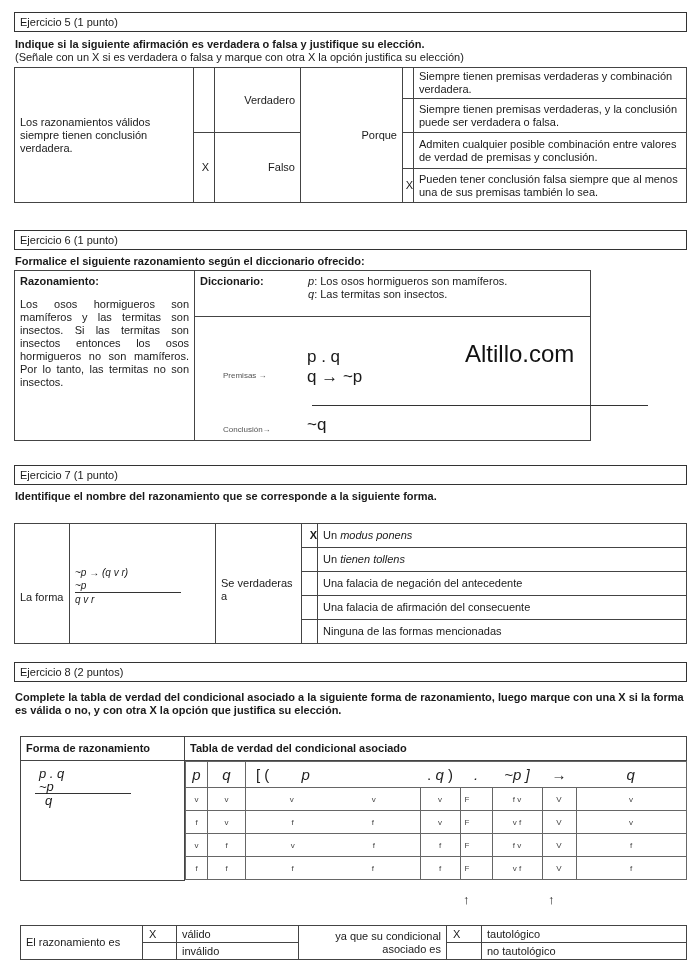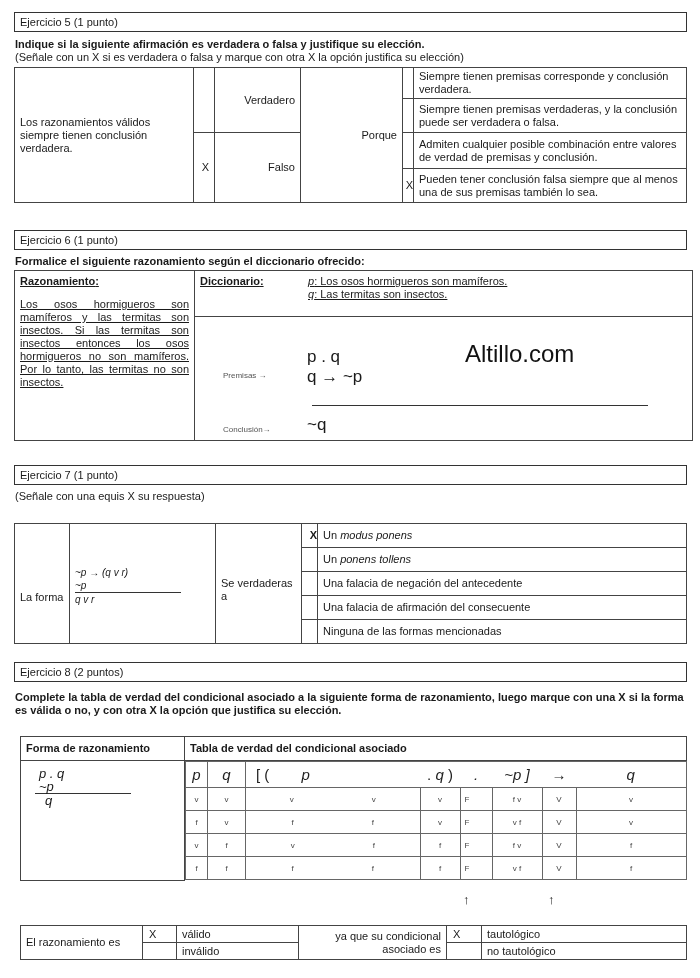--- a/index.html
+++ b/index.html
@@ -41,21 +41,21 @@
 </div>
 
 <table style="left:14px; top:67px; width:673px;">
   <tbody>
       <tr style="height:30px;">
     <td rowspan="4" style="width:179px;">Los razonamientos válidos siempre tienen conclusión verdadera.</td>
     <td rowspan="2" class="c" style="width:21px;"></td>
     <td rowspan="2" class="c" style="width:86px;">Verdadero</td>
     <td rowspan="4" class="c" style="width:102px;">Porque</td>
     <td class="c" style="width:11px; padding:0;"></td>
-    <td>Siempre tienen premisas corresponde y conclusión verdadera.</td>
+    <td>Siempre tienen premisas verdaderas y combinación verdadera.</td>
   </tr>
   <tr style="height:34px;">
     <td class="c" style="padding:0;"></td>
     <td>Siempre tienen premisas verdaderas, y la conclusión puede ser verdadera o falsa.</td>
   </tr>
   <tr style="height:36px;">
     <td rowspan="2" class="c">X</td>
     <td rowspan="2" class="c">Falso</td>
     <td class="c" style="padding:0;"></td>
     <td>Admiten cualquier posible combinación entre valores de verdad de premisas y conclusión.</td>
@@ -68,21 +68,21 @@
   </table>
 
 <div class="hdr-box" style="top:230px;">
   <b>Ejercicio 6</b>
   <span>(1 punto)</span>
 </div>
 <div class="instr" style="top:255px;">
   <div class="b">Formalice el siguiente razonamiento según el diccionario ofrecido:</div>
 </div>
 
-<table style="left:14px; top:270px; width:679px;text-decoration:underline;">
+<table style="left:14px; top:270px; width:577px;">
   <tbody>
       <tr style="height:46px;">
     <td rowspan="2" style="width:180px; vertical-align:top; padding:4px 5px;">
       <div style="font-weight:bold;"><span>Razonamiento</span>:</div>
       <div style="margin-top:10px; text-align:justify;">Los osos hormigueros son mamíferos y las termitas son insectos. Si las termitas son insectos entonces los osos hormigueros no son mamíferos. Por lo tanto, las termitas no son insectos.</div>
     </td>
     <td style="vertical-align:top; padding:4px 5px;">
       <div style="display:flex;">
         <div style="width:108px; font-weight:bold;"><span>Diccionario</span>:</div>
         <div>
@@ -104,39 +104,39 @@
     </td>
   </tr>
 </tbody>
   </table>
 
 <div class="hdr-box" style="top:465px;">
   <b>Ejercicio 7</b>
   <span>(1 punto)</span>
 </div>
 <div class="instr" style="top:490px;">
-  <div>(Señale con una equis X su respuesta)</div>
+  <div class="b">Identifique el nombre del razonamiento que se corresponde a la siguiente forma.</div>
 </div>
 
 <table style="left:14px; top:523px; width:673px;">
   <tbody>
       <tr style="height:24px;">
     <td rowspan="5" style="width:55px; padding-top:30px;">La forma</td>
     <td rowspan="5" style="width:146px; padding-top:6px;">
       <div class="it" style="font-size:10px;">~p → (q v r)</div>
       <div class="it" style="font-size:10px; width:106px; border-bottom:1px solid #333;">~p</div>
       <div class="it" style="font-size:10px;">q v r</div>
     </td>
     <td rowspan="5" style="width:86px; padding-top:14px;">Se verdaderas a</td>
     <td class="c" style="width:16px; padding:0; font-weight:bold;">X</td>
     <td><span>Un </span><span class="it">modus ponens</span><span></span></td>
   </tr>
   <tr style="height:24px;">
     <td class="c" style="padding:0;"></td>
-    <td><span>Un </span><span class="it">ponens tollens</span><span></span></td>
+    <td><span>Un </span><span class="it">tienen tollens</span><span></span></td>
   </tr>
   <tr style="height:24px;">
     <td class="c" style="padding:0;"></td>
     <td>Una falacia de negación del antecedente</td>
   </tr>
   <tr style="height:24px;">
     <td class="c" style="padding:0;"></td>
     <td>Una falacia de afirmación del consecuente</td>
   </tr>
   <tr style="height:24px;">

